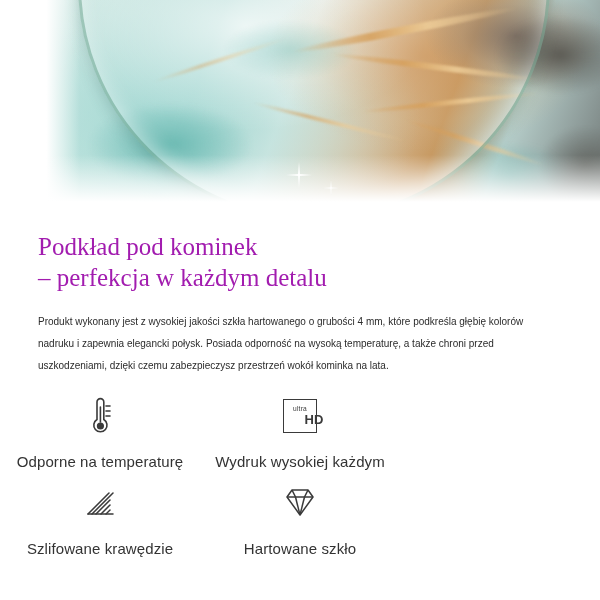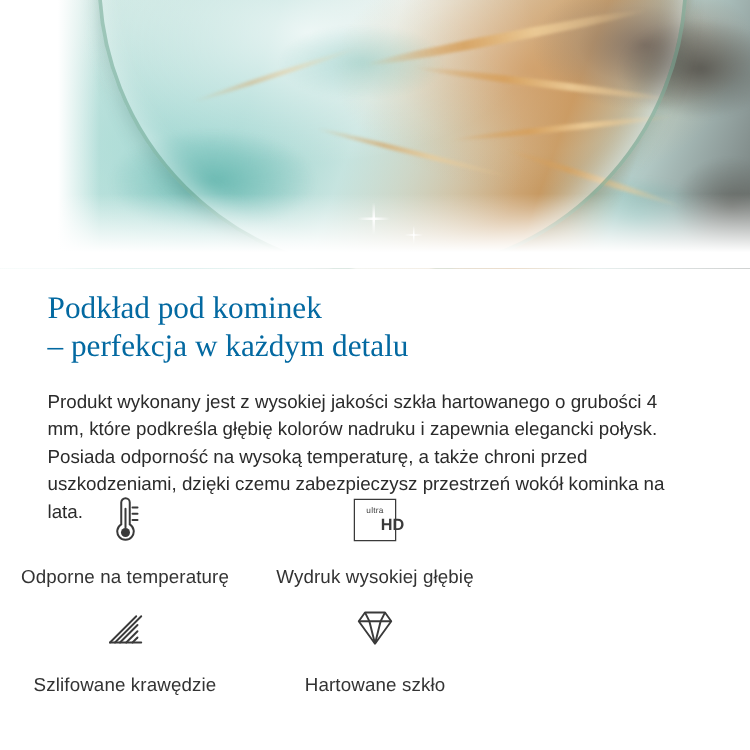--- a/index.html
+++ b/index.html
@@ -95,28 +95,28 @@
   }
   .s1 { left: 298px; top: 162px; }
   .s2 { left: 330px; top: 175px; transform: scale(.6); }
 
   
   .content { position: absolute; left: 0; top: 215px; width: 600px; }
   .headline {
     font-family: "Liberation Serif", serif;
     font-size: 25px;
     line-height: 31px;
-    color: #0369a1;
+    color: #a21caf;
     padding: 16px 38px 0 38px;
     font-weight: 400;
   }
   .headline .l2 { display: block; }
   .paragraph {
     padding: 18px 38px 0 38px;
-    font-size: 15px;
+    font-size: 10px;
     line-height: 22px;
     color: #2b2b2b;
     max-width: 580px;
   }
 
   
   .features {
     position: absolute;
     left: 0; top: 383px;
     width: 600px;
@@ -203,21 +203,21 @@
         <div class="flabel">Odporne na temperaturę</div>
       </div>
 
       <div class="fcell">
         <div class="fi">
           <div class="hdbox">
             <span class="u">ultra</span>
             <span class="h">HD</span>
           </div>
         </div>
-        <div class="flabel">Wydruk wysokiej głębię</div>
+        <div class="flabel">Wydruk wysokiej każdym</div>
       </div>
 
 
     </div>
 
     <div class="frow">
 
       <div class="fcell">
         <div class="fi">
           <svg width="42" height="40" viewBox="0 0 42 40">

